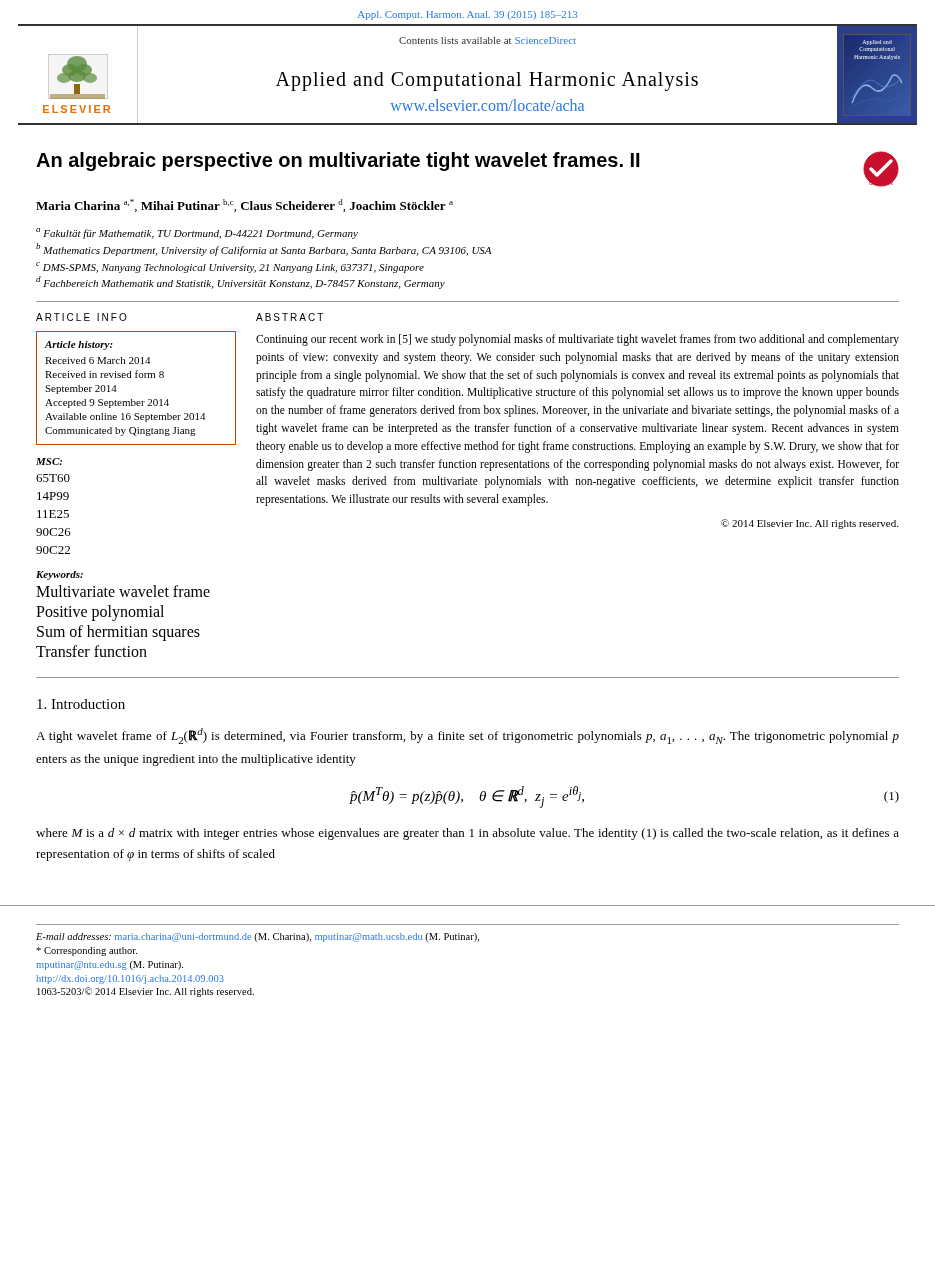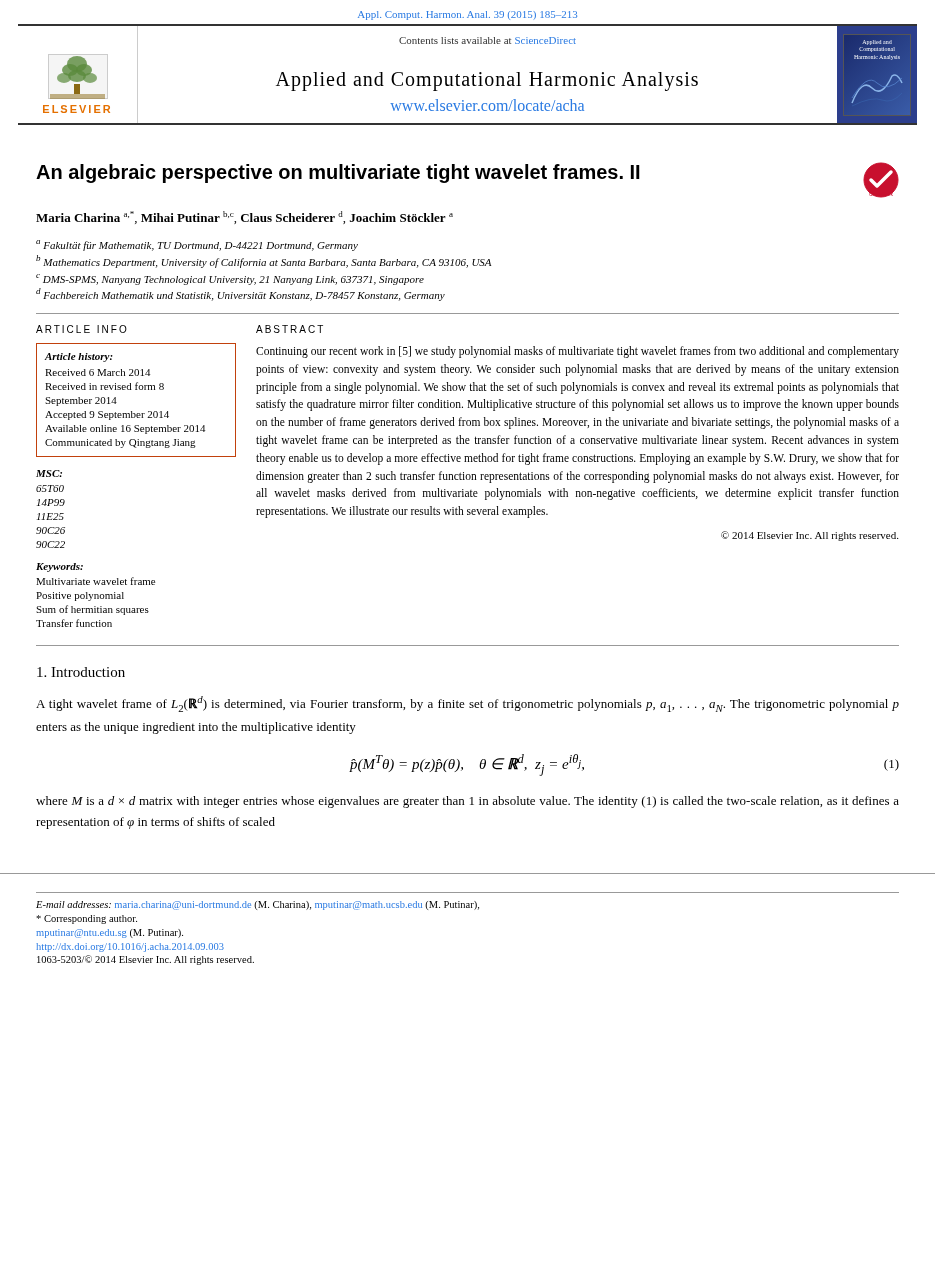--- a/index.html
+++ b/index.html
@@ -235,38 +235,37 @@
     }
 
     .msc-title {
       font-style: italic;
       font-weight: bold;
       font-size: 11px;
       margin-bottom: 3px;
     }
 
     .msc-code {
-      font-size: 11px;
+      font-size: 13px;
       margin-bottom: 2px;
-      font-style: italic;
     }
 
     .keywords-section {
       margin-top: 8px;
     }
 
     .kw-title {
       font-style: italic;
       font-weight: bold;
       font-size: 11px;
       margin-bottom: 3px;
     }
 
     .kw-item {
-      font-size: 11px;
+      font-size: 16px;
       margin-bottom: 2px;
     }
 
     
     .abstract-text {
       font-size: 11.5px;
       line-height: 1.55;
       text-align: justify;
       color: #000;
     }
@@ -394,21 +393,21 @@
           <path d="M5,35 Q15,10 25,20 Q35,30 45,8 Q50,4 55,15" stroke="#8ab4e8" stroke-width="1.5" fill="none"></path>
           <path d="M5,30 Q20,5 30,15 Q40,25 55,10" stroke="#5a8ad4" stroke-width="1" fill="none" opacity="0.7"></path>
           <path d="M5,38 Q25,28 35,32 Q45,36 55,25" stroke="#3a6ab4" stroke-width="1" fill="none" opacity="0.5"></path>
         </svg>
       </div>
     </div>
   </div>
 
   <div class="main-content">
 
-    <div style="margin: 16px 0 10px; display:flex; align-items:center;">
+    <div style="margin: 4px 0 10px; display:flex; align-items:flex-end;">
       <div class="paper-title" style="flex:1;">An algebraic perspective on multivariate tight wavelet frames. II</div>
 
       <div class="crossmark" style="flex-shrink:0; margin-left:10px;">
         <svg width="36" height="36" viewBox="0 0 36 36" xmlns="http://www.w3.org/2000/svg">
           <circle cx="18" cy="18" r="17" fill="#c8102e" stroke="#c8102e"></circle>
 
           <path d="M8 18 L14 24 L28 10" stroke="white" stroke-width="3.5" fill="none" stroke-linecap="round" stroke-linejoin="round"></path>
           <text x="18" y="34" text-anchor="middle" font-size="5" fill="#c8102e" font-family="Arial">CrossMark</text>
         </svg>
       </div>

